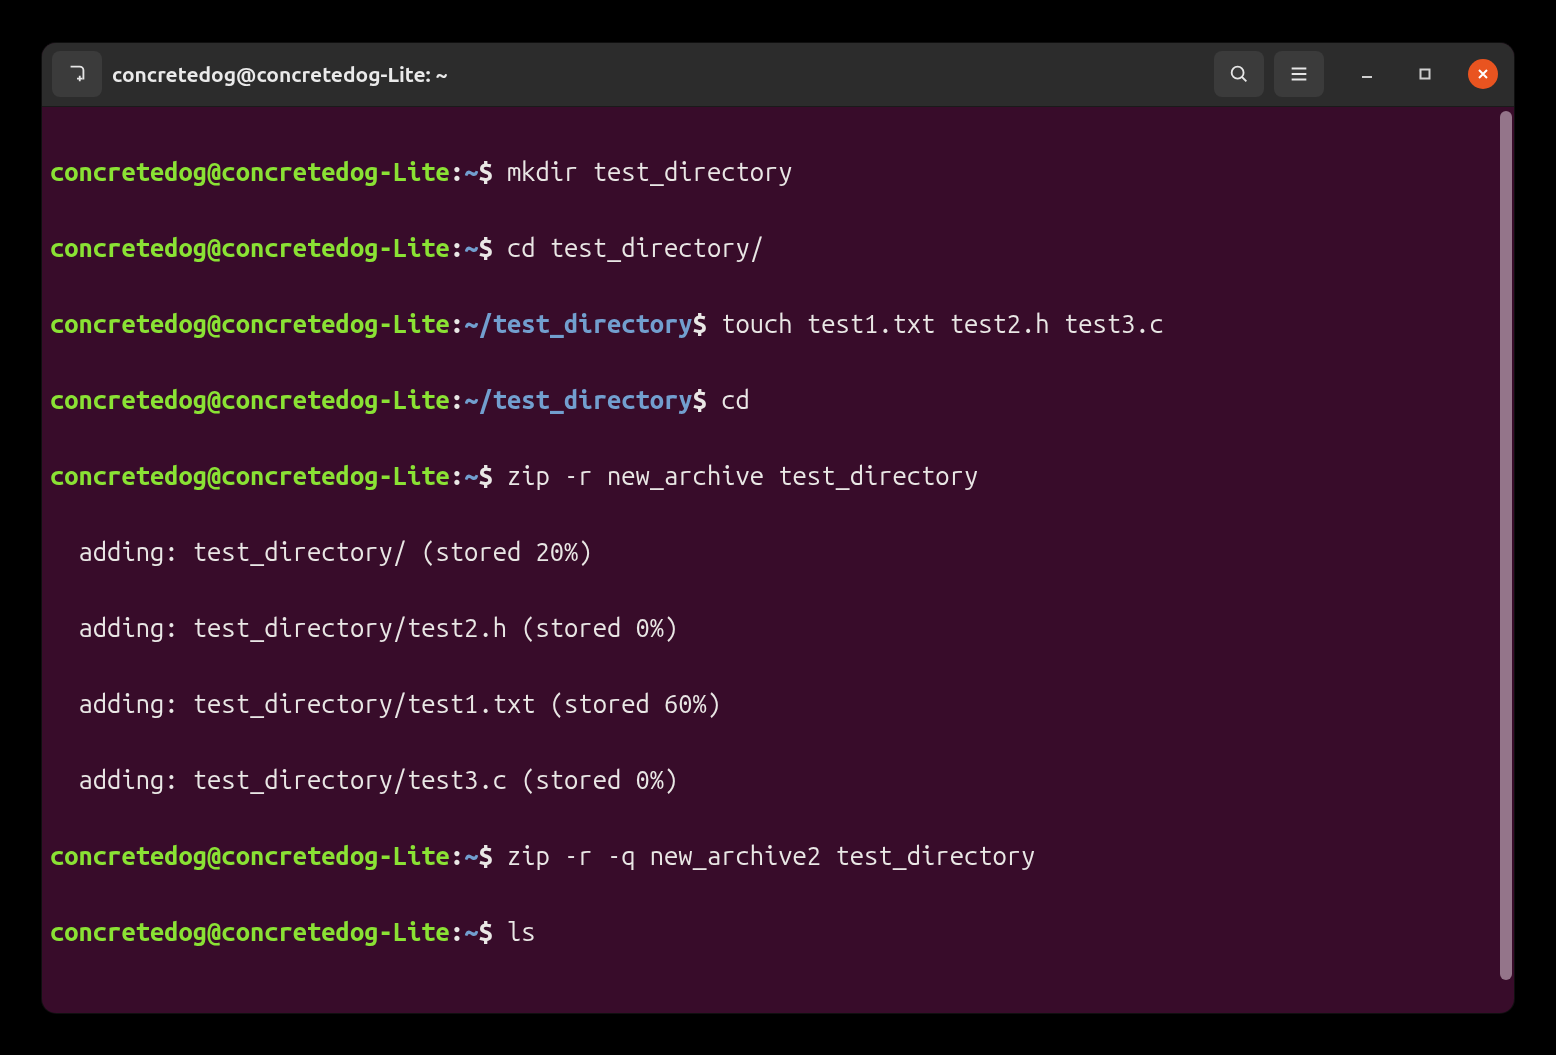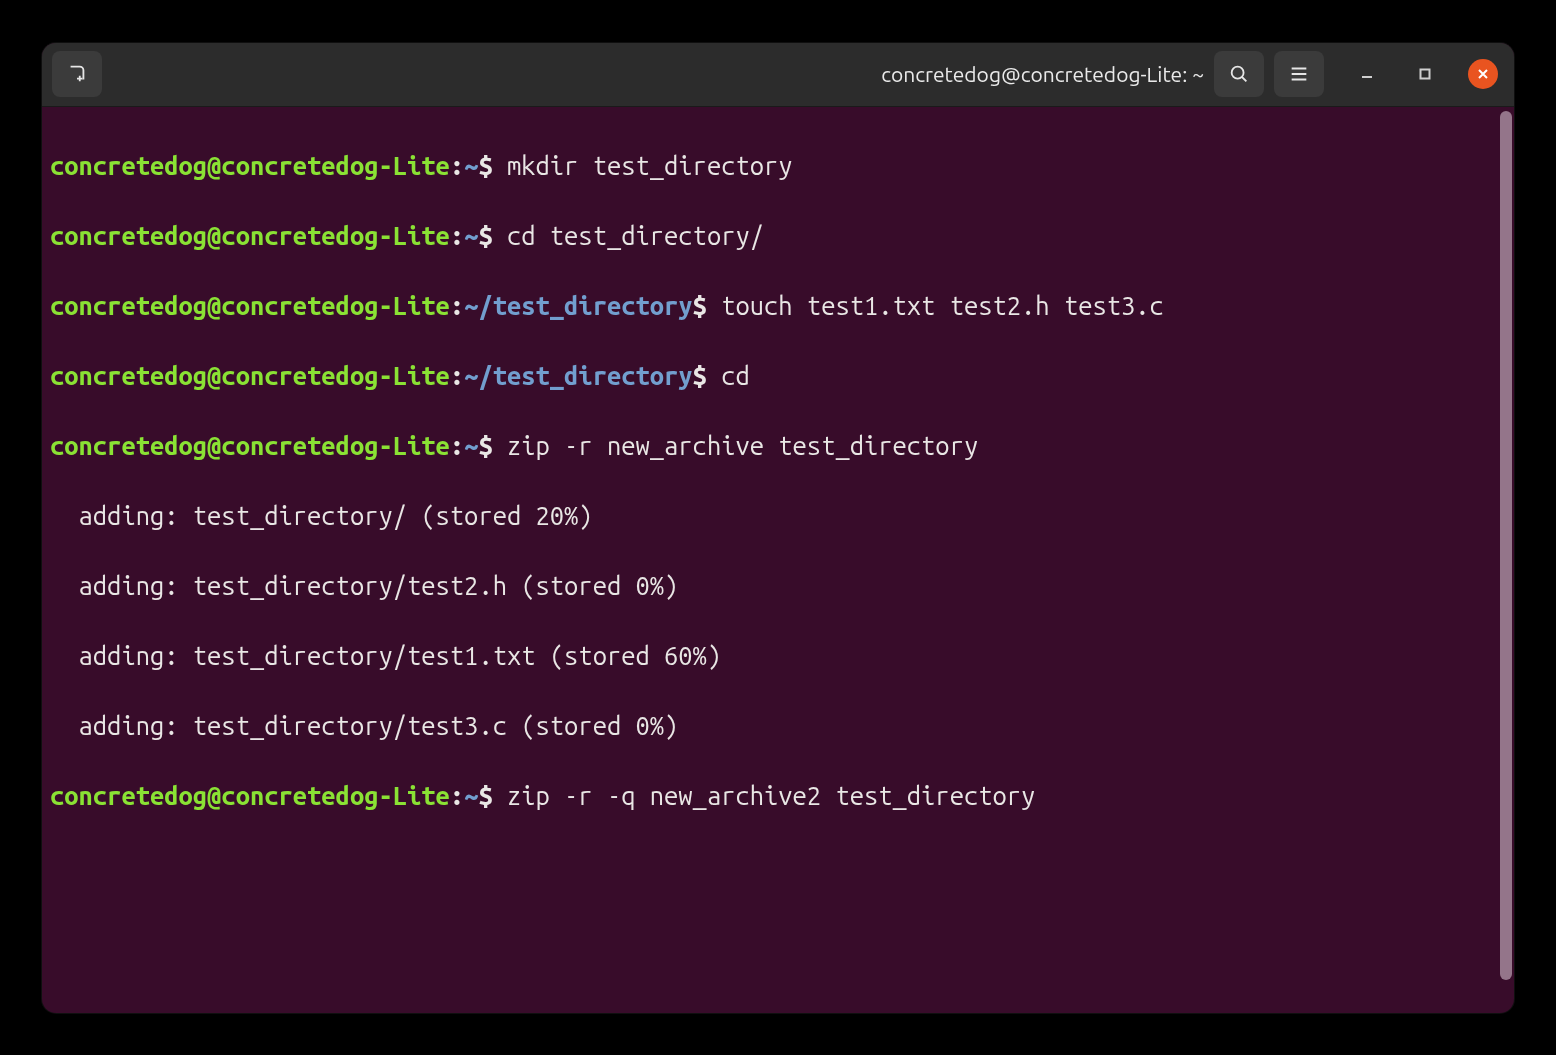--- a/index.html
+++ b/index.html
@@ -26,25 +26,25 @@
     height: 64px;
     background: #2c2c2c;
     display: flex;
     align-items: center;
     padding: 0 10px;
     gap: 10px;
     border-bottom: 1px solid #1a1a1a;
   }
   .titlebar-title {
     flex: 1;
-    text-align: right;
+    text-align: left;
     color: #eaeaea;
     font-family: Ubuntu, "Segoe UI", sans-serif;
     font-size: 21px;
-    font-weight: 400;
+    font-weight: 700;
   }
   .tb-btn {
     width: 50px;
     height: 46px;
     border-radius: 8px;
     background: #3b3b3b;
     display: flex;
     align-items: center;
     justify-content: center;
     color: #ddd;
@@ -78,21 +78,21 @@
     height: 96%;
     background: #94758a;
     border-radius: 6px;
   }
   .p-user { color: #8ae234; font-weight: bold; }
   .p-colon { color: #e9e7e5; font-weight: bold;}
   .p-path { color: #729fcf; font-weight: bold;}
   .p-dollar { color: #e9e7e5; font-weight: bold;}
   .cmd { color: #e9e7e5; }
   .out { color: #e9e7e5; }
-  .line { display: block; }
+  .line { display: block; margin-top: 6px; }
 </style>
 </head>
 <body>
 
 <div class="window">
 
   <div class="titlebar">
     <div class="tb-btn">
       <svg viewBox="0 0 24 24">
           <path d="M5 4 h10 a4 4 0 0 1 4 4 v10"></path>
@@ -136,20 +136,21 @@
 <span class="line"><span class="p-user">concretedog@concretedog-Lite</span><span class="p-colon">:</span><span class="p-path">~</span><span class="p-dollar">$</span><span class="cmd"> mkdir test_directory</span></span>
 <span class="line"><span class="p-user">concretedog@concretedog-Lite</span><span class="p-colon">:</span><span class="p-path">~</span><span class="p-dollar">$</span><span class="cmd"> cd test_directory/</span></span>
 <span class="line"><span class="p-user">concretedog@concretedog-Lite</span><span class="p-colon">:</span><span class="p-path">~/test_directory</span><span class="p-dollar">$</span><span class="cmd"> touch test1.txt test2.h test3.c</span></span>
 <span class="line"><span class="p-user">concretedog@concretedog-Lite</span><span class="p-colon">:</span><span class="p-path">~/test_directory</span><span class="p-dollar">$</span><span class="cmd"> cd</span></span>
 <span class="line"><span class="p-user">concretedog@concretedog-Lite</span><span class="p-colon">:</span><span class="p-path">~</span><span class="p-dollar">$</span><span class="cmd"> zip -r new_archive test_directory</span></span>
 <span class="line out">  adding: test_directory/ (stored 20%)</span>
 <span class="line out">  adding: test_directory/test2.h (stored 0%)</span>
 <span class="line out">  adding: test_directory/test1.txt (stored 60%)</span>
 <span class="line out">  adding: test_directory/test3.c (stored 0%)</span>
 <span class="line"><span class="p-user">concretedog@concretedog-Lite</span><span class="p-colon">:</span><span class="p-path">~</span><span class="p-dollar">$</span><span class="cmd"> zip -r -q new_archive2 test_directory</span></span>
+<span class="line"><span class="p-user">concretedog@concretedog-Lite</span><span class="p-colon">:</span><span class="p-path">~</span><span class="p-dollar">$</span><span class="cmd"> ls</span></span>
 
 
 
 
     </div>
   </div>
 
 </div>
 
 </body></html>

